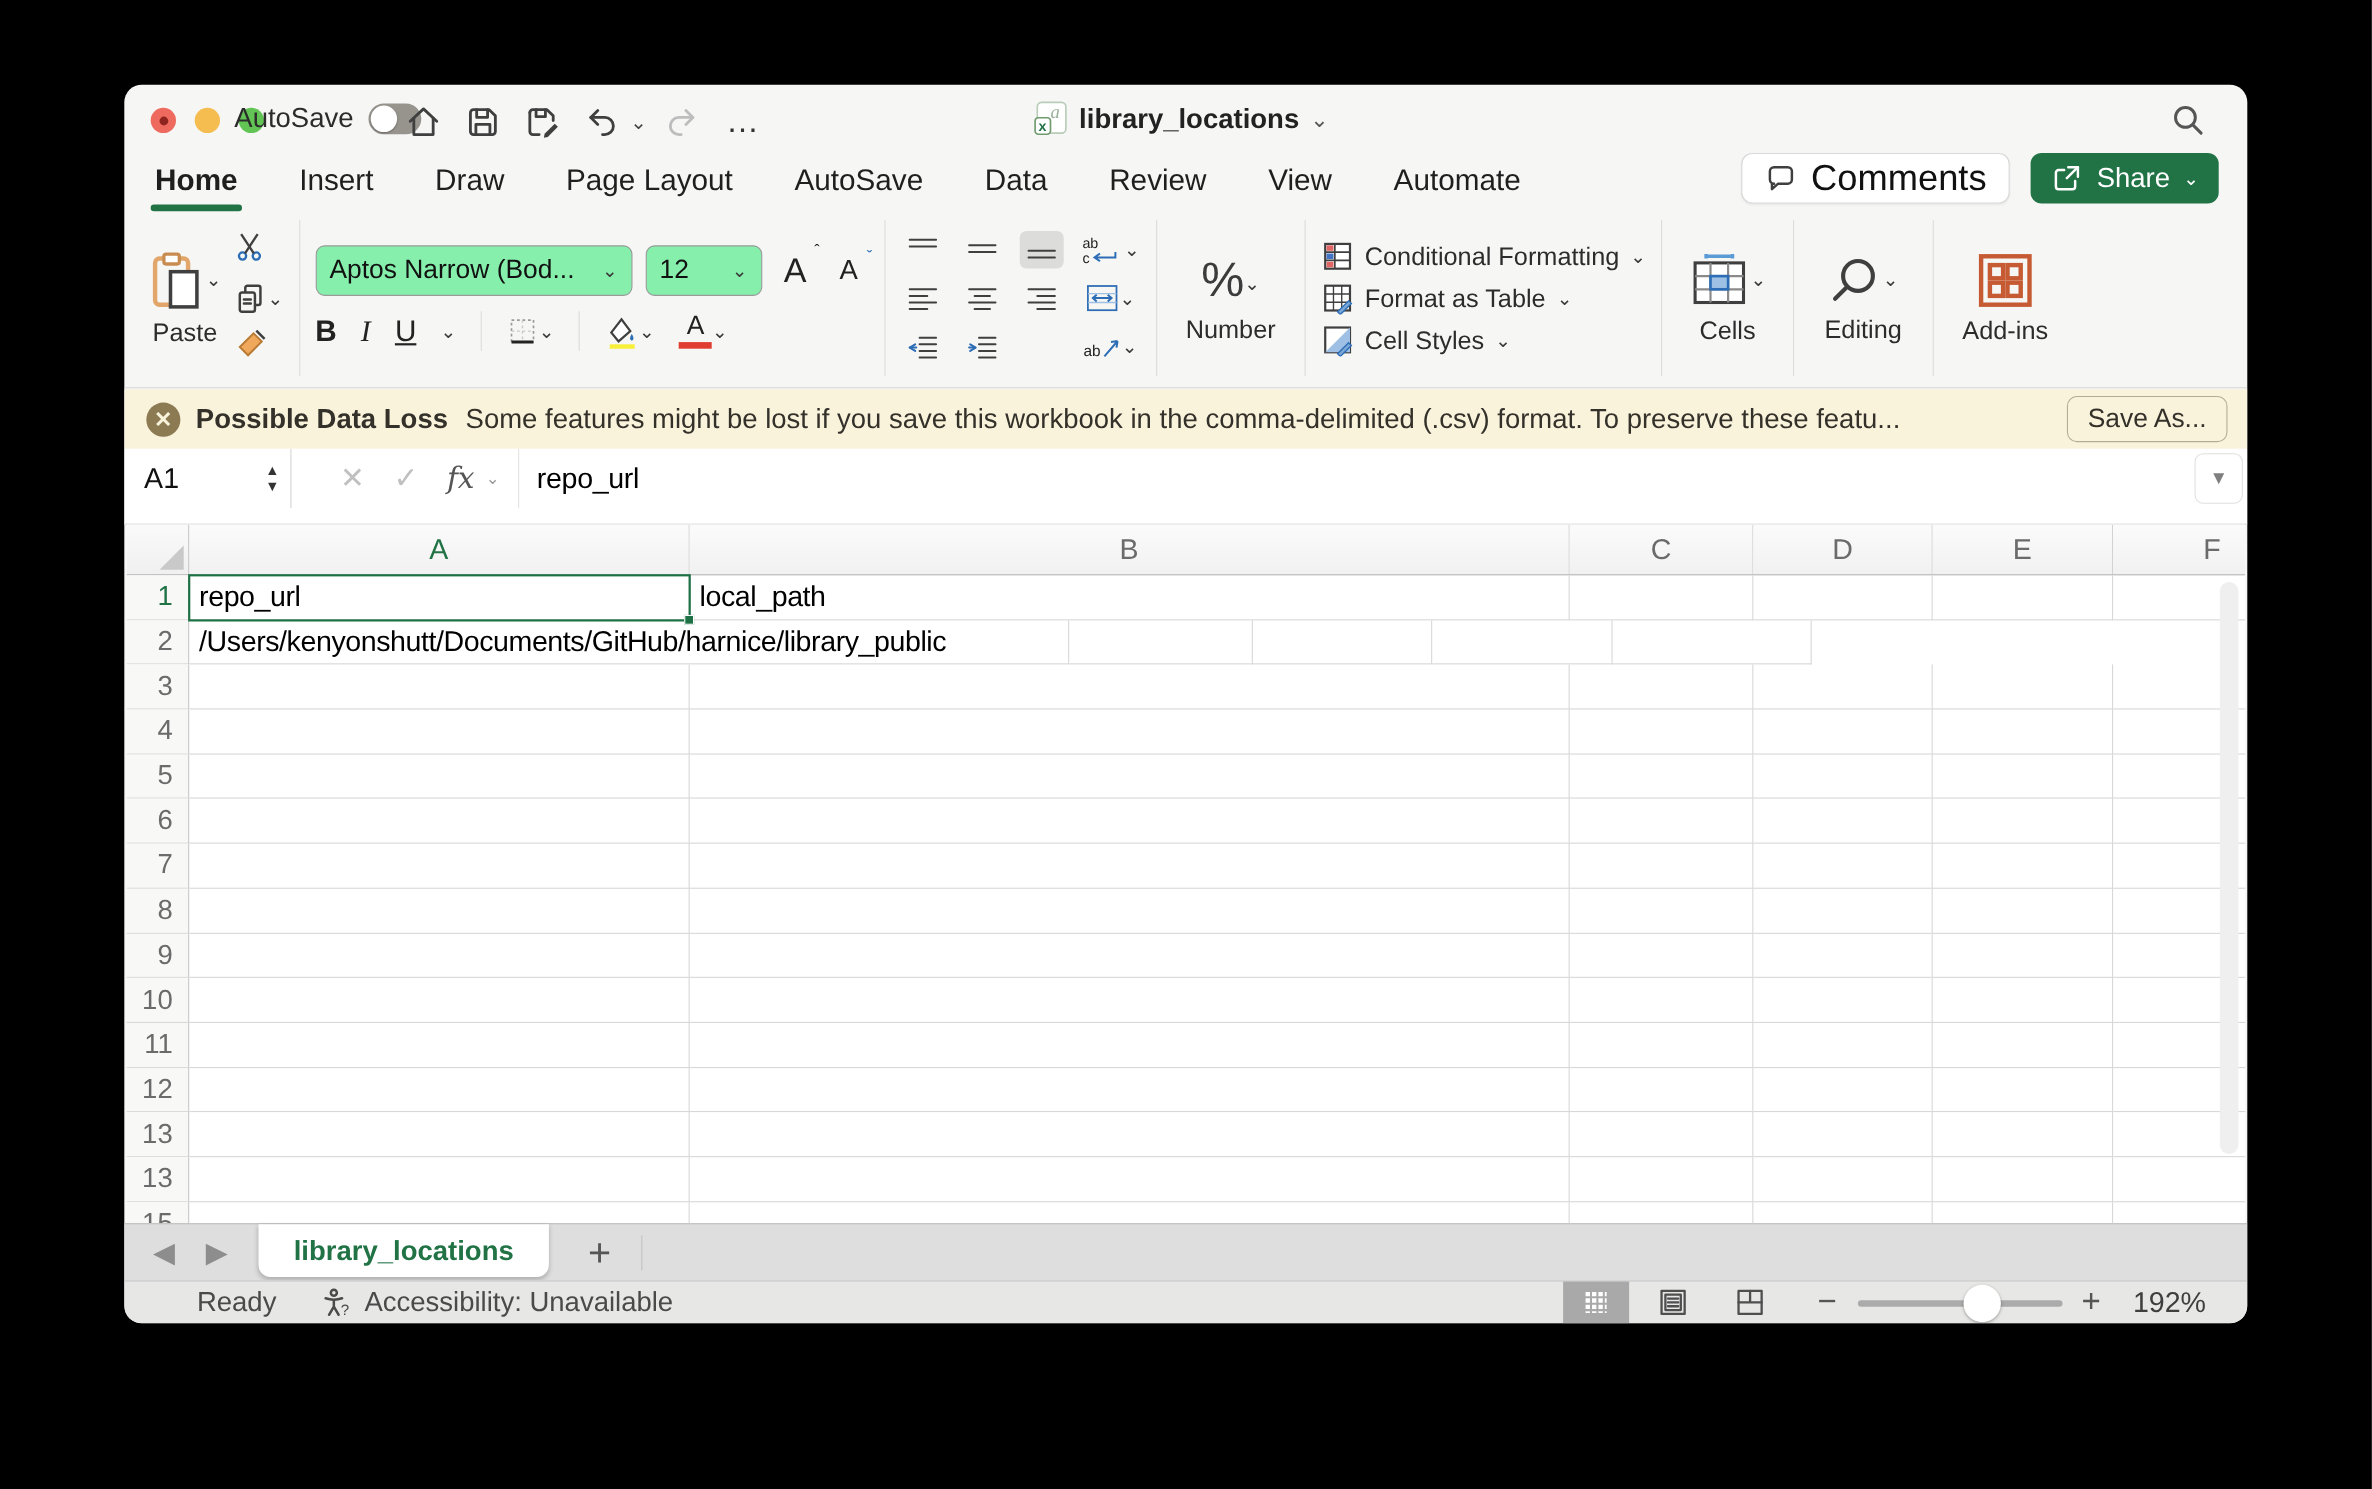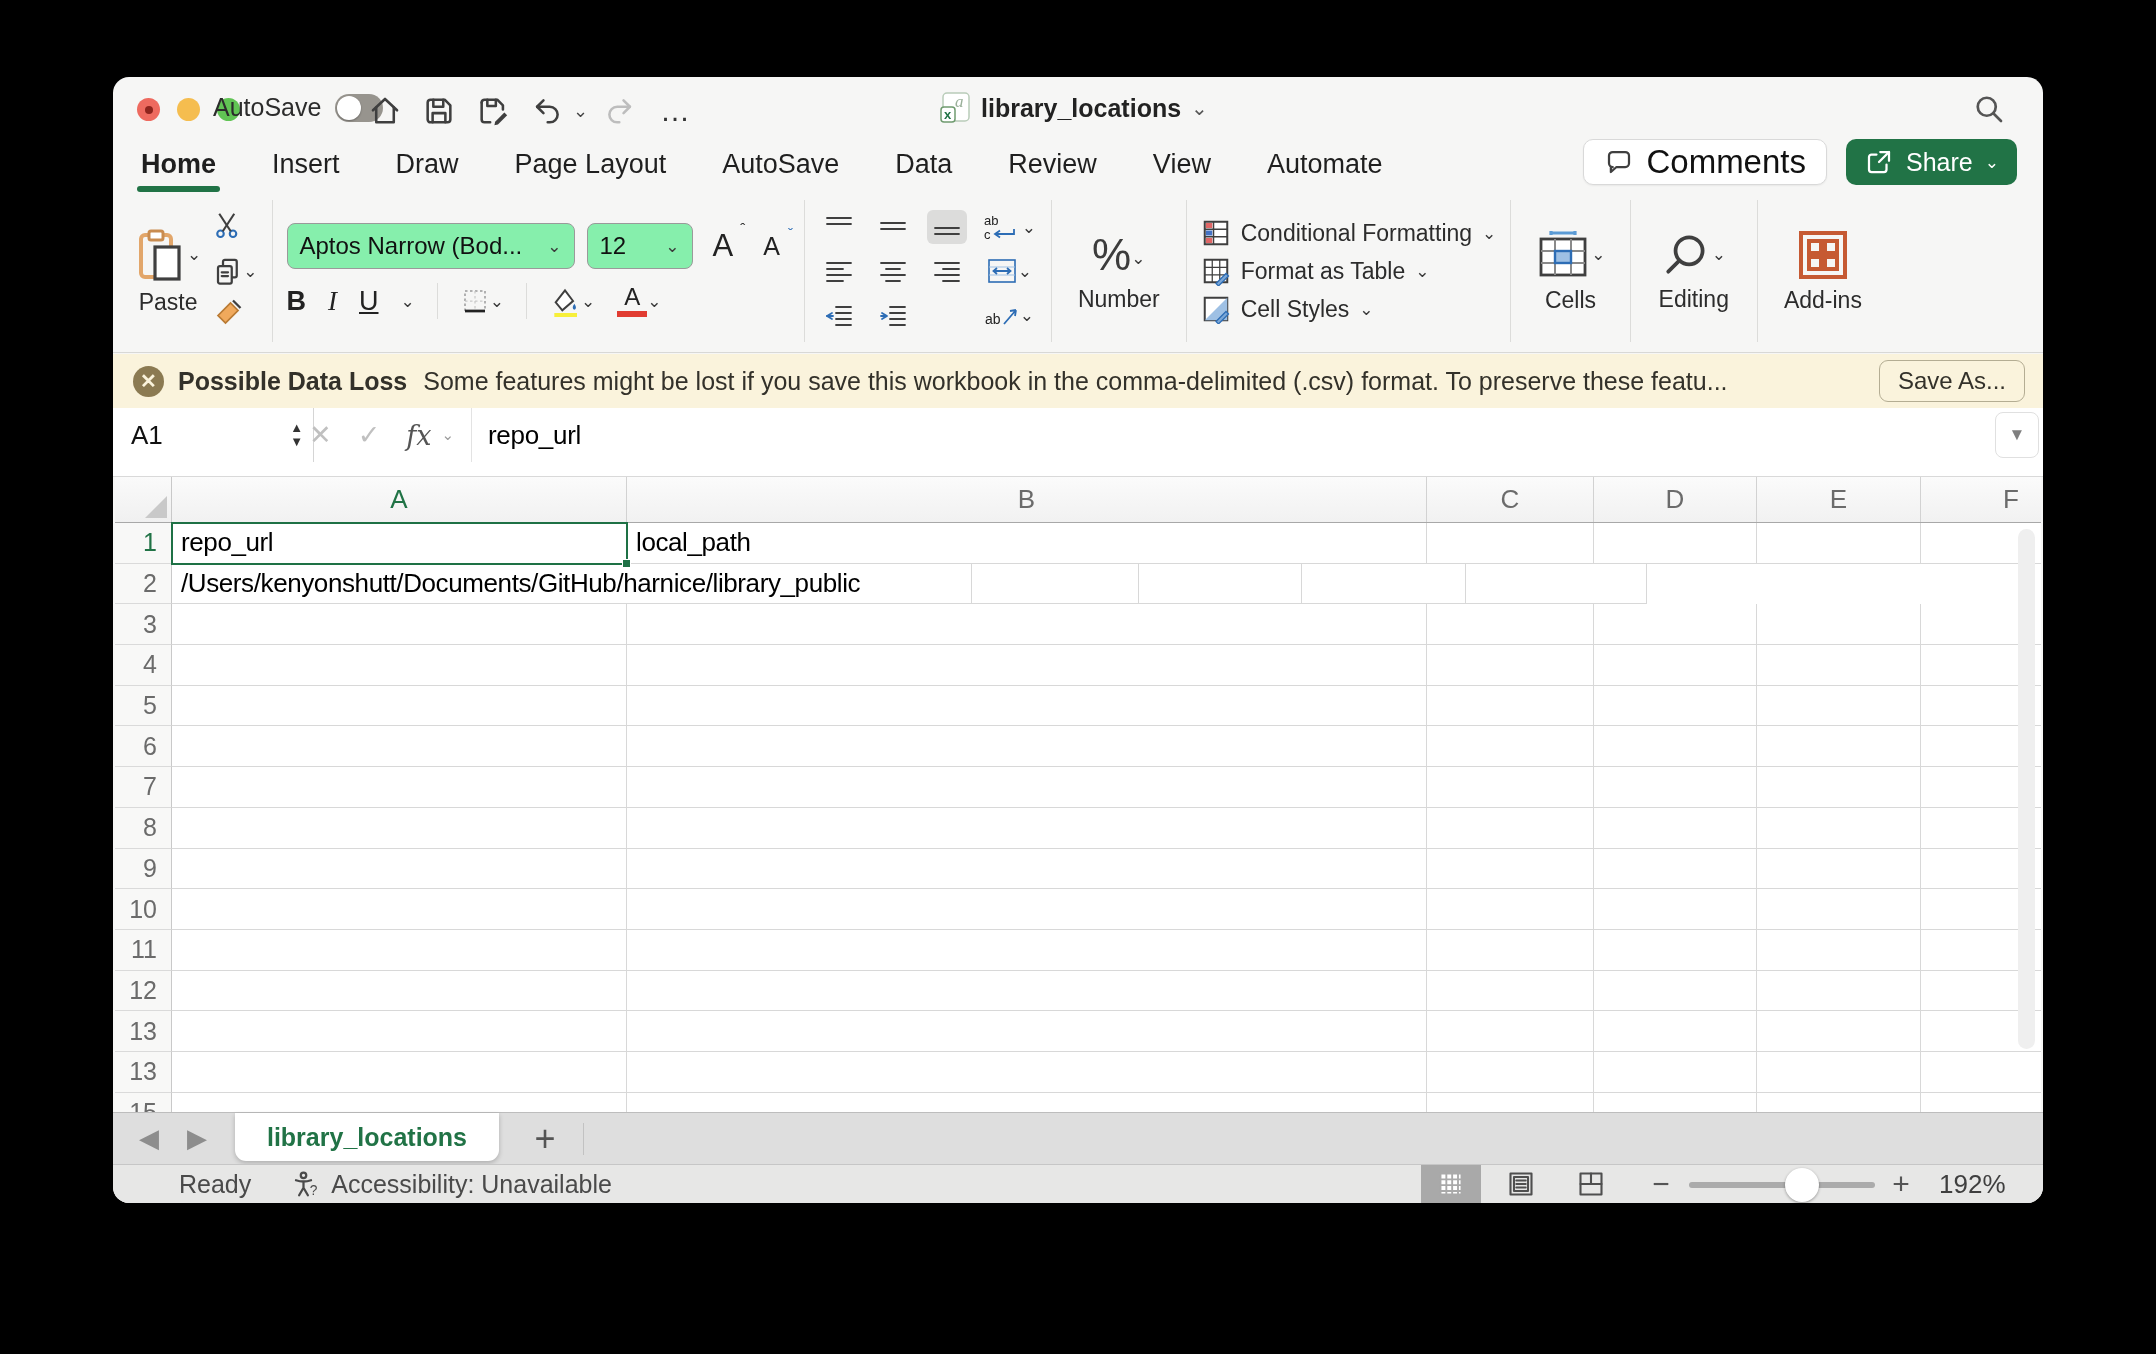--- a/index.html
+++ b/index.html
@@ -64,21 +64,21 @@
   
   .banner { position:absolute; left:0; top:277px; width:100%; height:54px; background:#faf3dc; display:flex; align-items:center; }
   .banner-icon { margin-left:20px; width:31px; height:31px; border-radius:50%; background:#8b7a52; color:#faf3dc; display:flex;
                  align-items:center; justify-content:center; font-size:20px; font-weight:700; }
   .banner-title { margin-left:14px; font-size:25px; font-weight:700; color:#33312a; white-space:nowrap; }
   .banner-msg { margin-left:16px; font-size:25px; color:#33312a; white-space:nowrap; overflow:hidden; flex:1; }
   .saveas-btn { margin:0 18px 0 12px; flex:none; padding:6px 18px; border:1.5px solid #b4ad93; border-radius:9px; font-size:24px; color:#33312a; background:transparent; }
 
   
   .fbar { position:absolute; left:0; top:331px; width:100%; height:69px; background:#fff; border-bottom:1px solid #d9d9d9; }
-  .namebox { position:absolute; left:0; top:0; width:201px; height:54px; border-right:1px solid #d5d5d5; display:flex; align-items:center; }
+  .namebox { position:absolute; left:0; top:0; width:152px; height:54px; border-right:1px solid #d5d5d5; display:flex; align-items:center; }
   .namebox-text { font-size:26px; color:#111; padding-left:18px; flex:1; }
   .spinner { display:flex; flex-direction:column; gap:4px; padding-right:10px; color:#333; font-size:13px; line-height:10px; }
   .fbtns { position:absolute; left:186px; top:0; height:54px; display:flex; align-items:center; gap:26px; padding-left:10px; }
   .fx-x { color:#c0c0c0; font-size:27px; }
   .fx-check { color:#c0c0c0; font-size:27px; }
   .fx-label { font-family:"DejaVu Serif",serif; font-style:italic; font-size:27px; color:#555; }
   .fx-chev { color:#999; font-size:15px; margin-left:-16px; }
   .finput { position:absolute; left:358px; top:0; right:50px; height:54px; border-left:1px solid #e3e3e3; display:flex; align-items:center;
             font-size:26px; color:#000; padding-left:16px; letter-spacing:-0.3px; }
   .fexpand { position:absolute; right:4px; top:4px; width:44px; height:46px; border:1px solid #e0e0e0; border-radius:8px;

